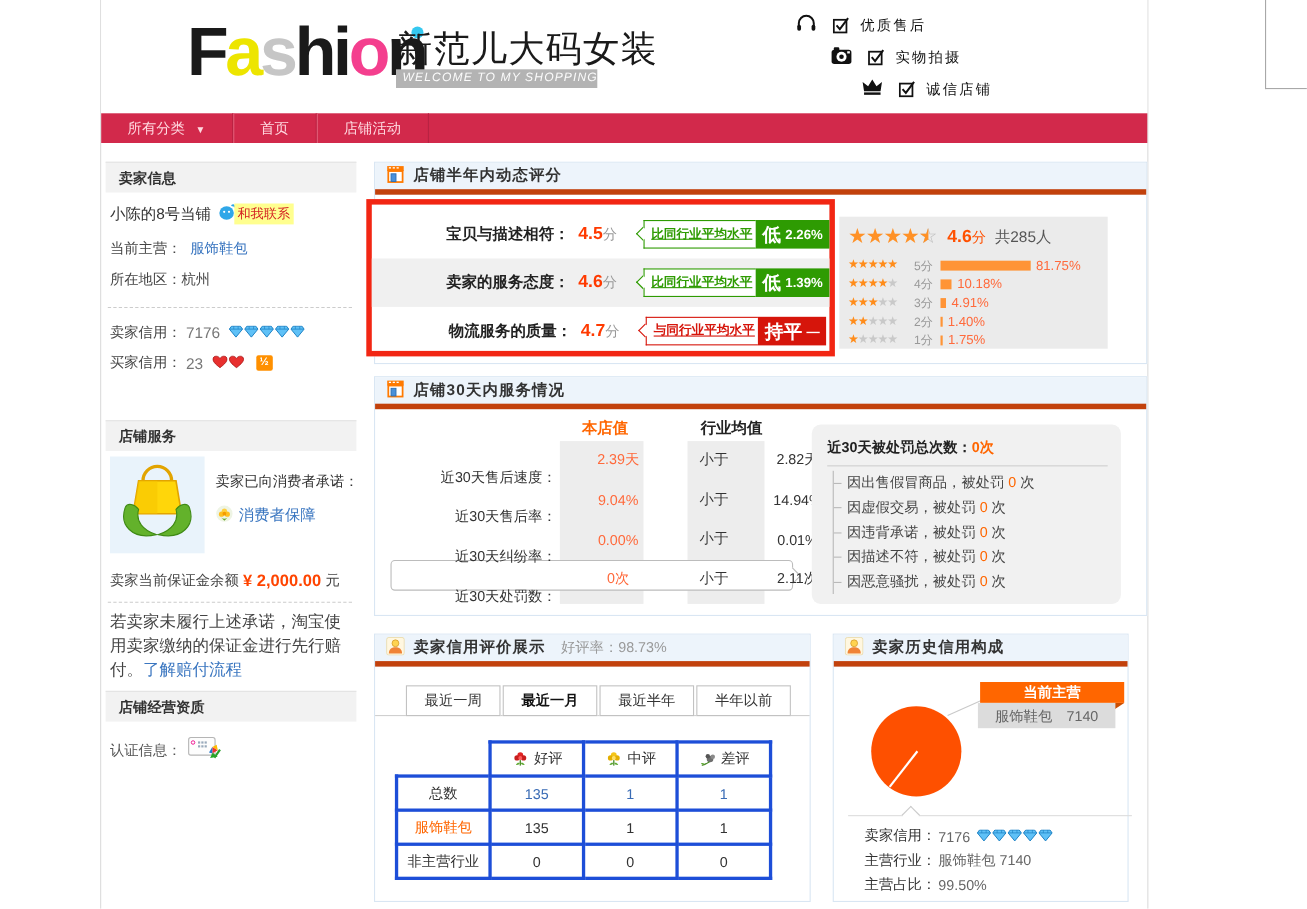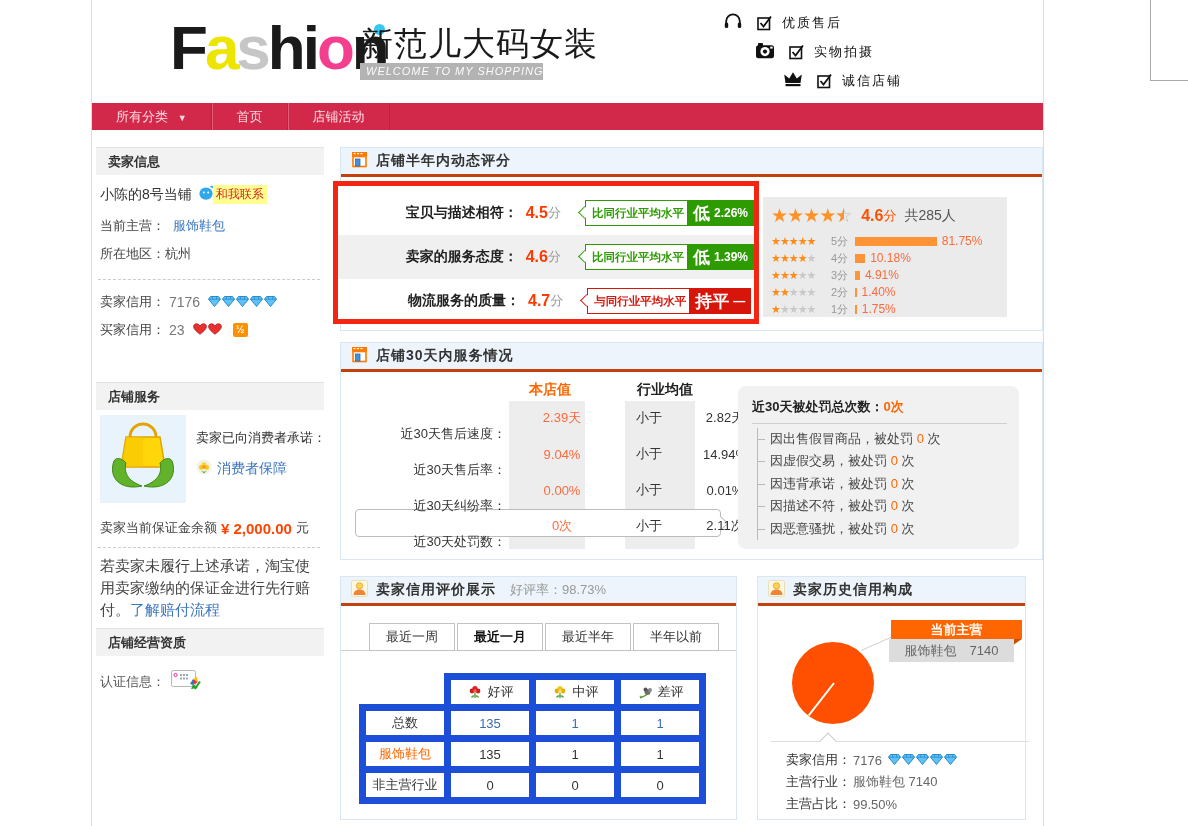--- a/index.html
+++ b/index.html
@@ -36,32 +36,32 @@
   .dashed{position:absolute;left:2px;width:222px;border-top:1px dashed #ccc;}
   .diamond{display:inline-block;margin-right:1px;}
   .heart{display:inline-block;margin-right:1px;}
   .halfbadge{display:inline-block;width:15px;height:14px;background:#ff9000;color:#fff;font-size:10px;font-weight:bold;
              text-align:center;line-height:14px;border-radius:2px;margin-left:10px;}
   .svc-img{position:absolute;left:4px;top:268px;width:86px;height:88px;background:#e9f3fb;}
   .deposit-amt{color:#ff4400;font-weight:bold;font-size:15px;}
   .note{position:absolute;left:4px;top:408px;width:224px;font-size:15px;color:#444;line-height:22px;}
   
   .panel{position:absolute;background:#fff;border:1px solid #d9e6f3;}
-  .panel-h{height:29px;background:#edf4fb;border-bottom:3px solid #c2410c;display:flex;align-items:center;padding-left:10px;}
+  .panel-h{height:29px;background:#edf4fb;border-bottom:5px solid #c2410c;display:flex;align-items:center;padding-left:10px;}
   .panel-h .ttl{font-size:14px;font-weight:bold;color:#333;margin-left:8px;letter-spacing:1px;}
   .panel-h .sub{font-size:13px;color:#999;margin-left:14px;}
   
   .redbox{position:absolute;left:-8px;top:33px;width:426px;height:143px;border:5px solid #f22613;background:#fff;}
   .dyn-row{position:relative;height:44px;display:flex;align-items:center;padding-left:26px;}
   .dyn-row.stripe{background:#f0f0f0;}
   .dyn-label{width:156px;text-align:right;font-size:14px;font-weight:bold;color:#222;}
   .dyn-score{margin-left:8px;font-size:16px;font-weight:bold;color:#ff3a00;}
   .dyn-unit{font-size:13px;color:#999;}
   .cmp-badge{margin-left:24px;height:26px;display:flex;position:relative;}
-  .cmp-prefix{background:#fff;font-size:11.5px;font-weight:bold;line-height:24px;padding:0 3px 0 6px;border:1px solid;border-right:none;white-space:nowrap;}
+  .cmp-prefix{background:#fff;font-size:11.5px;font-weight:bold;line-height:24px;padding:0 3px 0 6px;border:1px solid;border-right:none;white-space:nowrap;text-decoration:underline;}
   .cmp-tag{display:flex;align-items:center;color:#fff;padding:0 6px;}
   .cmp-tag b{font-size:17px;font-weight:bold;}
   .cmp-tag em{font-style:normal;font-size:12px;font-weight:bold;margin-left:4px;}
   .cmp-badge .notch{position:absolute;left:-5px;top:8px;width:9px;height:9px;background:#fff;transform:rotate(45deg);border-left:1px solid;border-bottom:1px solid;}
   .cmp-green .cmp-prefix{color:#2e9b02;border-color:#2e9b02;}
   .cmp-green .cmp-tag{background:#2e9b02;}
   .cmp-green .notch{border-color:#2e9b02;}
   .cmp-red .cmp-prefix{color:#d6150b;border-color:#d6150b;}
   .cmp-red .cmp-tag{background:#d6150b;}
   .cmp-red .notch{border-color:#d6150b;}
@@ -100,21 +100,21 @@
   .penalty-list li{line-height:22.4px;font-size:13px;color:#444;position:relative;white-space:nowrap;}
   .penalty-list li::before{content:"";position:absolute;left:-12px;top:11px;width:7px;height:1px;background:#b9b9b9;}
   .orange{color:#ff6600;}
   
   .tabs{position:absolute;left:0;top:46px;width:100%;height:28px;}
   .tabs .baseline{position:absolute;left:0;top:27px;width:100%;height:1px;background:#d0d0d0;}
   .tab{position:absolute;top:0;width:86px;height:28px;border:1px solid #c2c2c2;background:#fff;text-align:center;
        line-height:26px;font-size:13px;color:#333;cursor:pointer;}
   .tab.active{font-weight:bold;color:#111;}
   .eval-table{position:absolute;left:18px;top:96px;border-collapse:collapse;}
-  .eval-table td{border:7px solid #1d4ed8;width:85px;height:31px;text-align:center;font-size:13px;color:#333;}
+  .eval-table td{border:3px solid #1d4ed8;width:85px;height:31px;text-align:center;font-size:13px;color:#333;}
   .eval-table td.nob{border:none;}
   .eval-table td.hdr{height:30px;}
   .eval-table .hdr .hcell{display:flex;align-items:center;justify-content:center;gap:5px;}
   .eval-table .blue{color:#3a6cb5;cursor:pointer;}
   .eval-table .cat{color:#ff6600;}
   
   .pie{position:absolute;left:34px;top:65px;width:82px;height:82px;border-radius:50%;background:#fe5000;}
   .pie-line{position:absolute;left:75px;top:106px;width:2px;height:41px;background:#fff;transform:rotate(38deg);transform-origin:top center;}
   .connector{position:absolute;left:102px;top:66px;width:34px;height:1px;background:#c9c9c9;transform:rotate(-24deg);}
   .ribbon{position:absolute;left:133px;top:43px;width:131px;height:19px;background:#ff6600;color:#fff;font-size:13px;

